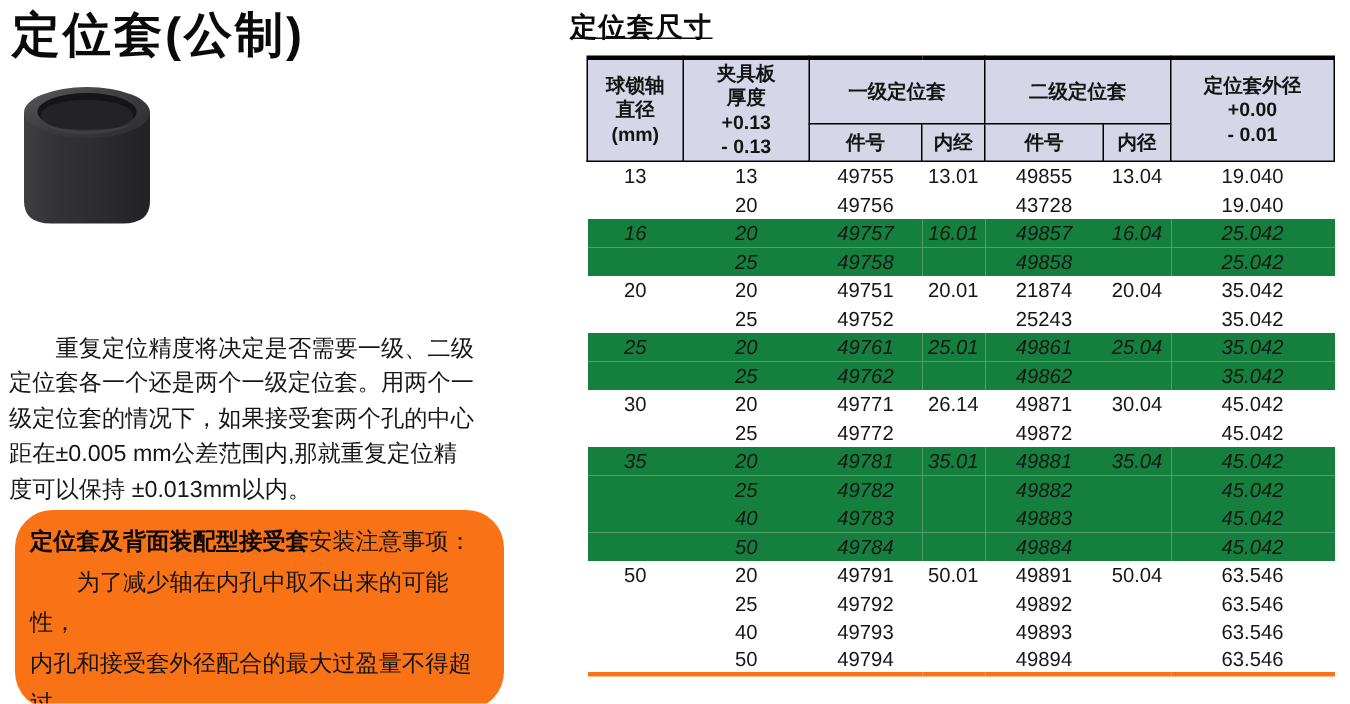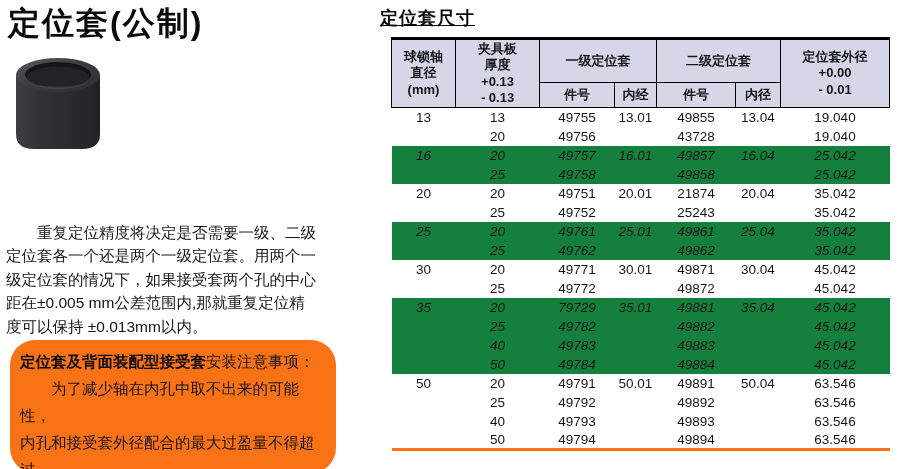--- a/index.html
+++ b/index.html
@@ -180,38 +180,38 @@
           <td>49762</td>
           <td></td>
           <td>49862</td>
           <td></td>
           <td>35.042</td>
         </tr>
         <tr>
           <td>30</td>
           <td>20</td>
           <td>49771</td>
-          <td>30.01</td>
+          <td>26.14</td>
           <td>49871</td>
           <td>30.04</td>
           <td>45.042</td>
         </tr>
         <tr>
           <td></td>
           <td>25</td>
           <td>49772</td>
           <td></td>
           <td>49872</td>
           <td></td>
           <td>45.042</td>
         </tr>
         <tr class="shaded">
           <td>35</td>
           <td>20</td>
-          <td>79729</td>
+          <td>49781</td>
           <td>35.01</td>
           <td>49881</td>
           <td>35.04</td>
           <td>45.042</td>
         </tr>
         <tr class="shaded">
           <td></td>
           <td>25</td>
           <td>49782</td>
           <td></td>

